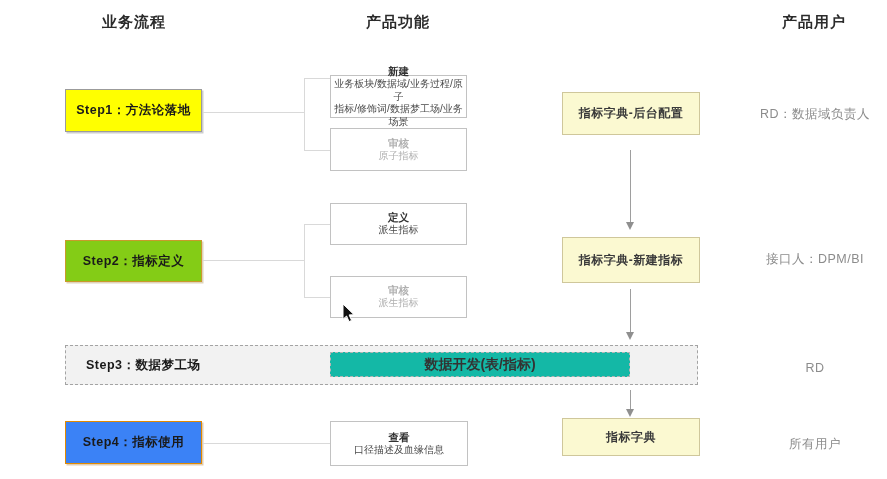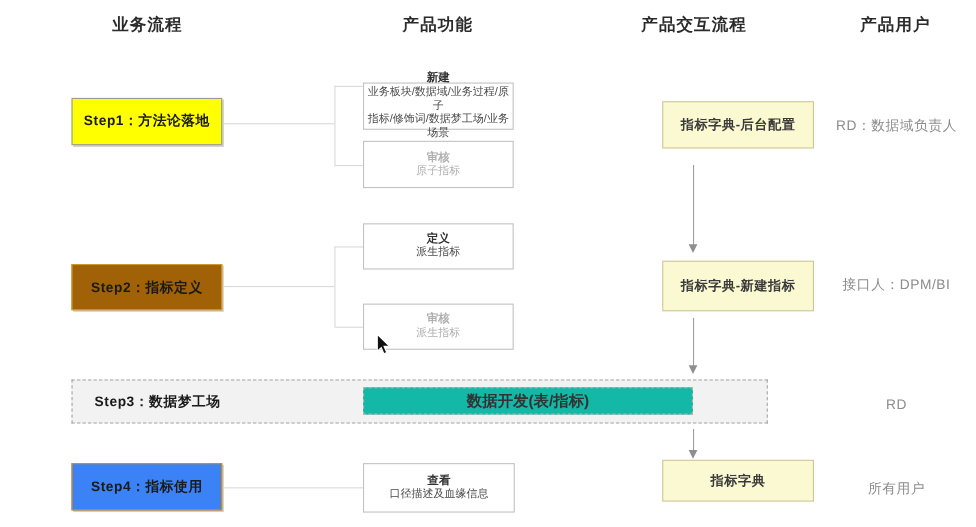--- a/index.html
+++ b/index.html
@@ -12,21 +12,21 @@
     position:absolute;top:13px;height:18px;text-align:center;
     font-size:15px;font-weight:bold;color:#2b2b2b;letter-spacing:1px;
   }
   
   .step{
     position:absolute;left:65px;width:137px;display:flex;align-items:center;justify-content:center;
     font-size:12.5px;font-weight:bold;color:#1a1a1a;letter-spacing:0.5px;
     box-sizing:border-box;
   }
   .step1{background:#FFFF00;border:1px solid #9b9b9b;box-shadow:1.5px 1.5px 0 rgba(130,130,130,.4);}
-  .step2{background:#a16207;border:1px solid #c99a2b;box-shadow:1.5px 1.5px 0 rgba(160,130,60,.35);}
+  .step2{background:#84cc16;border:1px solid #c99a2b;box-shadow:1.5px 1.5px 0 rgba(160,130,60,.35);}
   .step4{background:#3b82f6;border:1px solid #e28a00;box-shadow:1.5px 1.5px 0 rgba(170,110,30,.35);}
   
   .swimlane{
     position:absolute;left:65px;top:345px;width:633px;height:40px;background:#F2F2F2;
     border:1px dashed #a3a3a3;box-sizing:border-box;display:flex;align-items:center;
   }
   .swimlane-label{
     font-size:12.5px;font-weight:bold;color:#1a1a1a;letter-spacing:0.5px;padding-left:20px;
   }
   
@@ -41,21 +41,21 @@
   .func.muted .bs{color:#b0b0b0;}
   .devbox{
     position:absolute;left:330px;top:352px;width:300px;height:25px;background:#14b8a6;
     border:1px dashed #b5b5b5;box-sizing:border-box;display:flex;align-items:center;justify-content:center;
     font-size:14px;font-weight:bold;color:#333;
   }
   
   .inter{
     position:absolute;left:562px;width:138px;background:#FBF9D1;border:1px solid #cfc79b;
     box-sizing:border-box;display:flex;align-items:center;justify-content:center;
-    font-size:12px;font-weight:bold;color:#3a3a3a;letter-spacing:0.5px;margin-left:40px;
+    font-size:12px;font-weight:bold;color:#3a3a3a;letter-spacing:0.5px;
   }
   
   .hline{position:absolute;height:1px;background:#d9d9d9;}
   .vline{position:absolute;width:1px;background:#d9d9d9;}
   
   .aline{position:absolute;width:1px;background:#9e9e9e;}
   .ahead{
     position:absolute;width:0;height:0;
     border-left:4px solid transparent;border-right:4px solid transparent;border-top:8px solid #8f8f8f;
   }
@@ -66,21 +66,20 @@
   }
   .cursor-wrap{position:absolute;left:342px;top:303px;width:14px;height:20px;}
 </style>
 </head>
 <body>
 
 <div id="canvas">
 
   <div class="col-header" style="left:64px;width:140px;">业务流程</div>
   <div class="col-header" style="left:328px;width:140px;">产品功能</div>
-  <div class="col-header" style="left:551px;width:160px;">产品交互流程</div>
   <div class="col-header" style="left:744px;width:140px;">产品用户</div>
 
   <div class="step step1" style="top:89px;height:43px;">
     <span>Step1：方法论落地</span>
   </div>
   <div class="step step2" style="top:240px;height:42px;">
     <span>Step2：指标定义</span>
   </div>
   <div class="swimlane">
     <span class="swimlane-label">Step3：数据梦工场</span>

